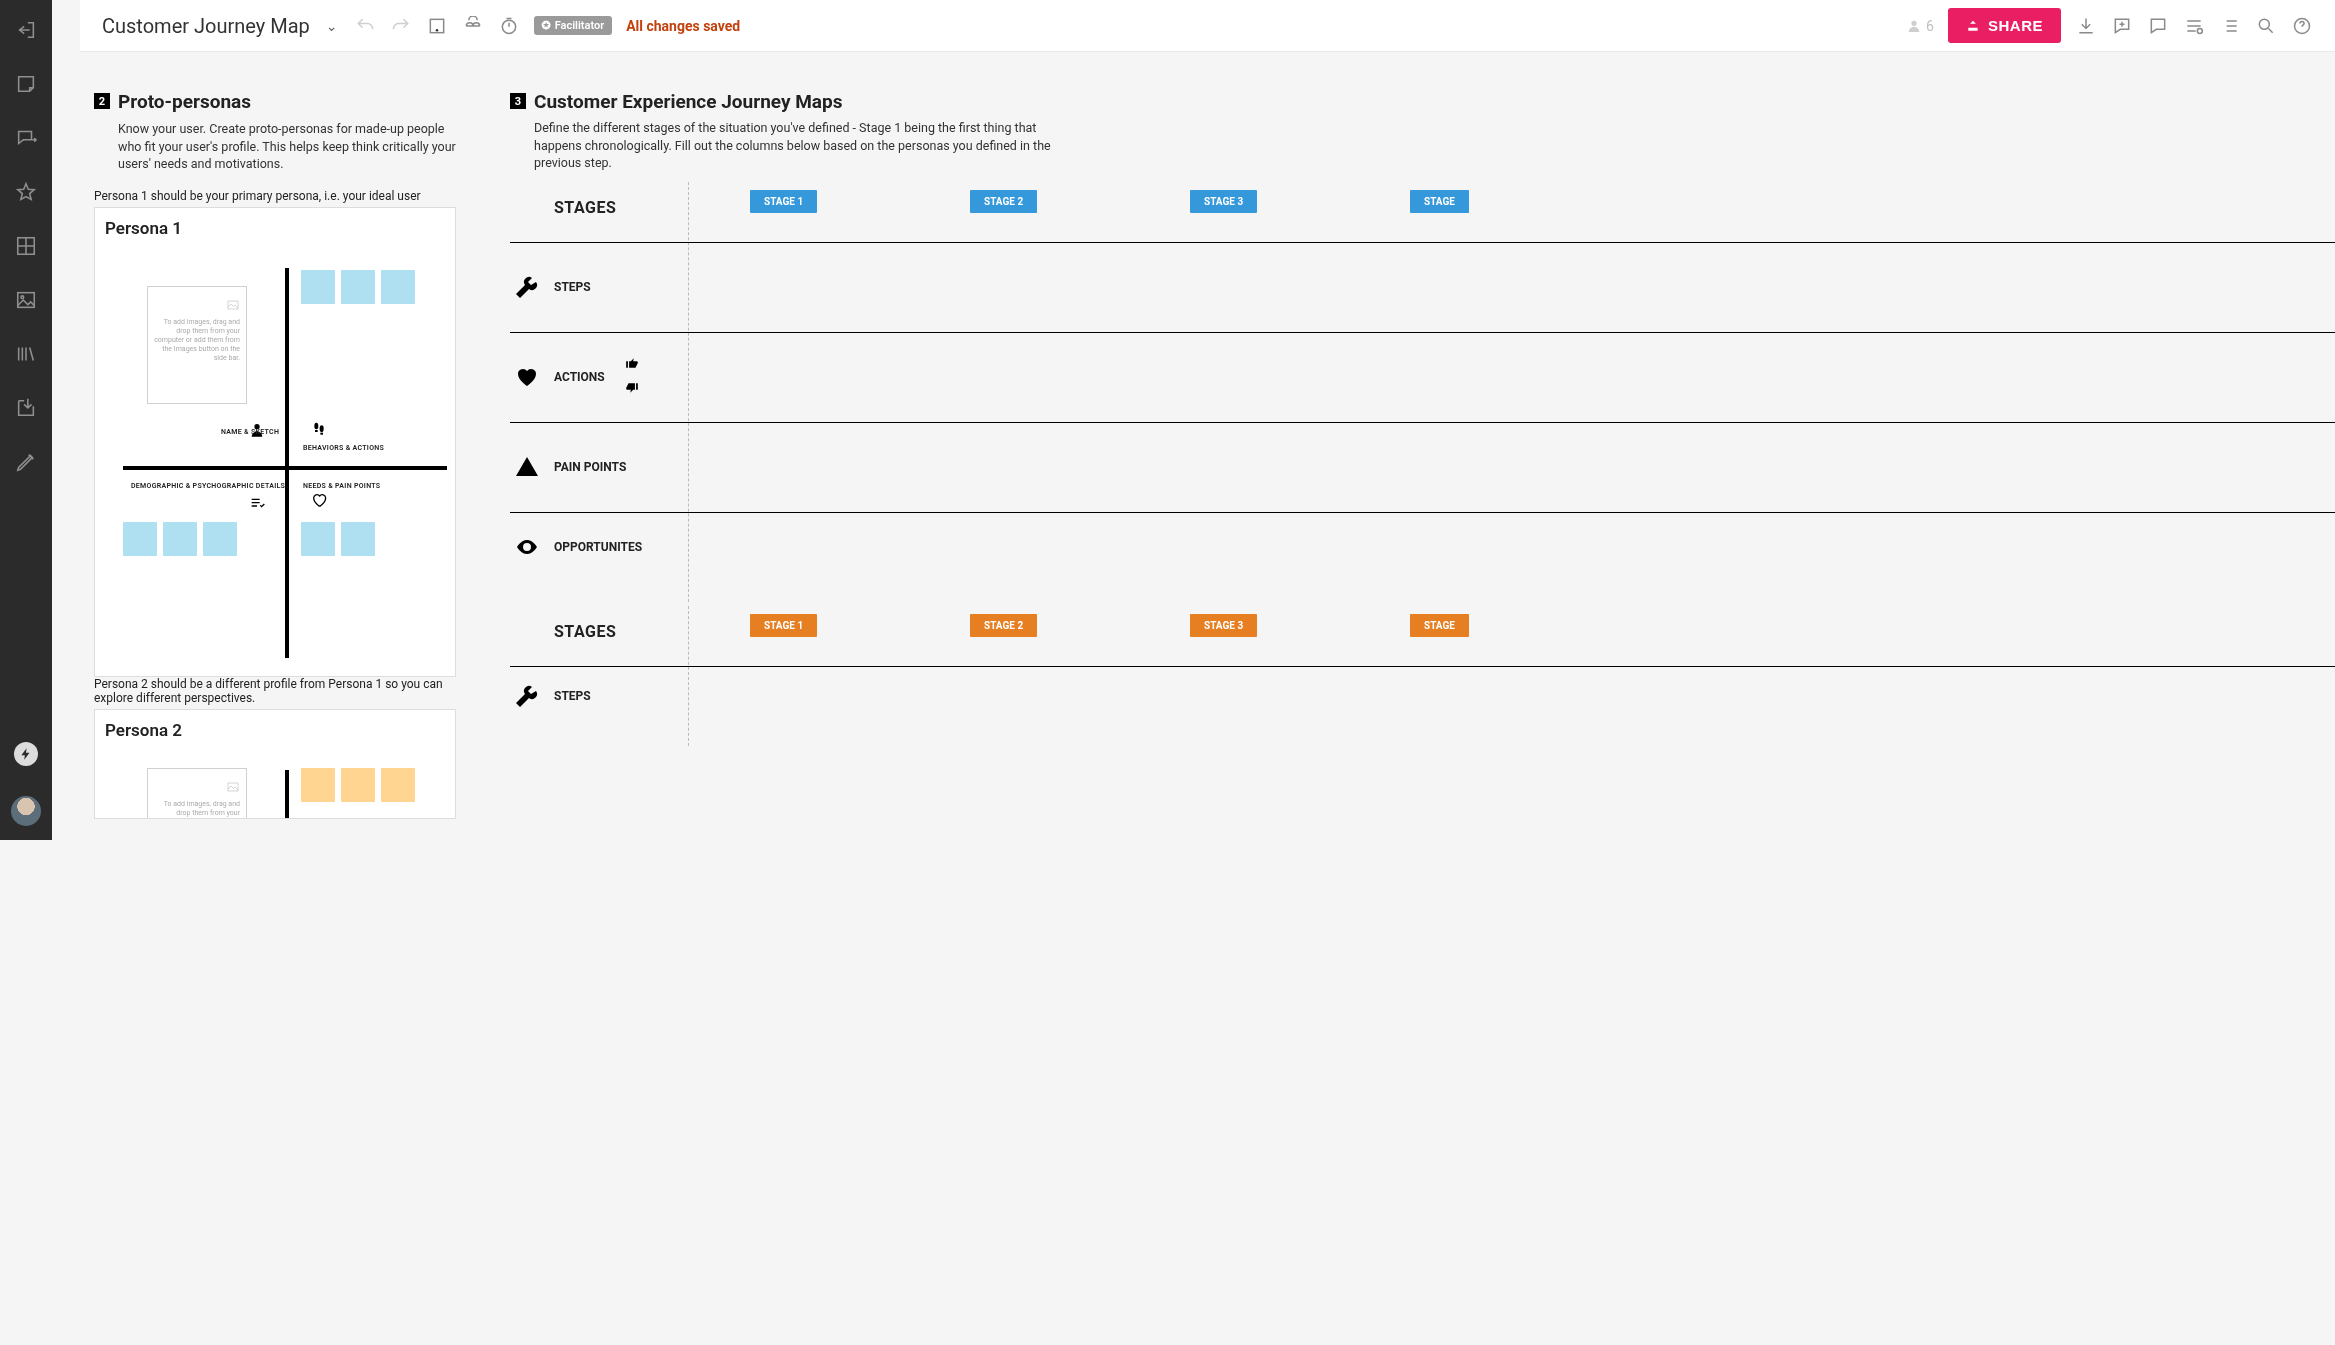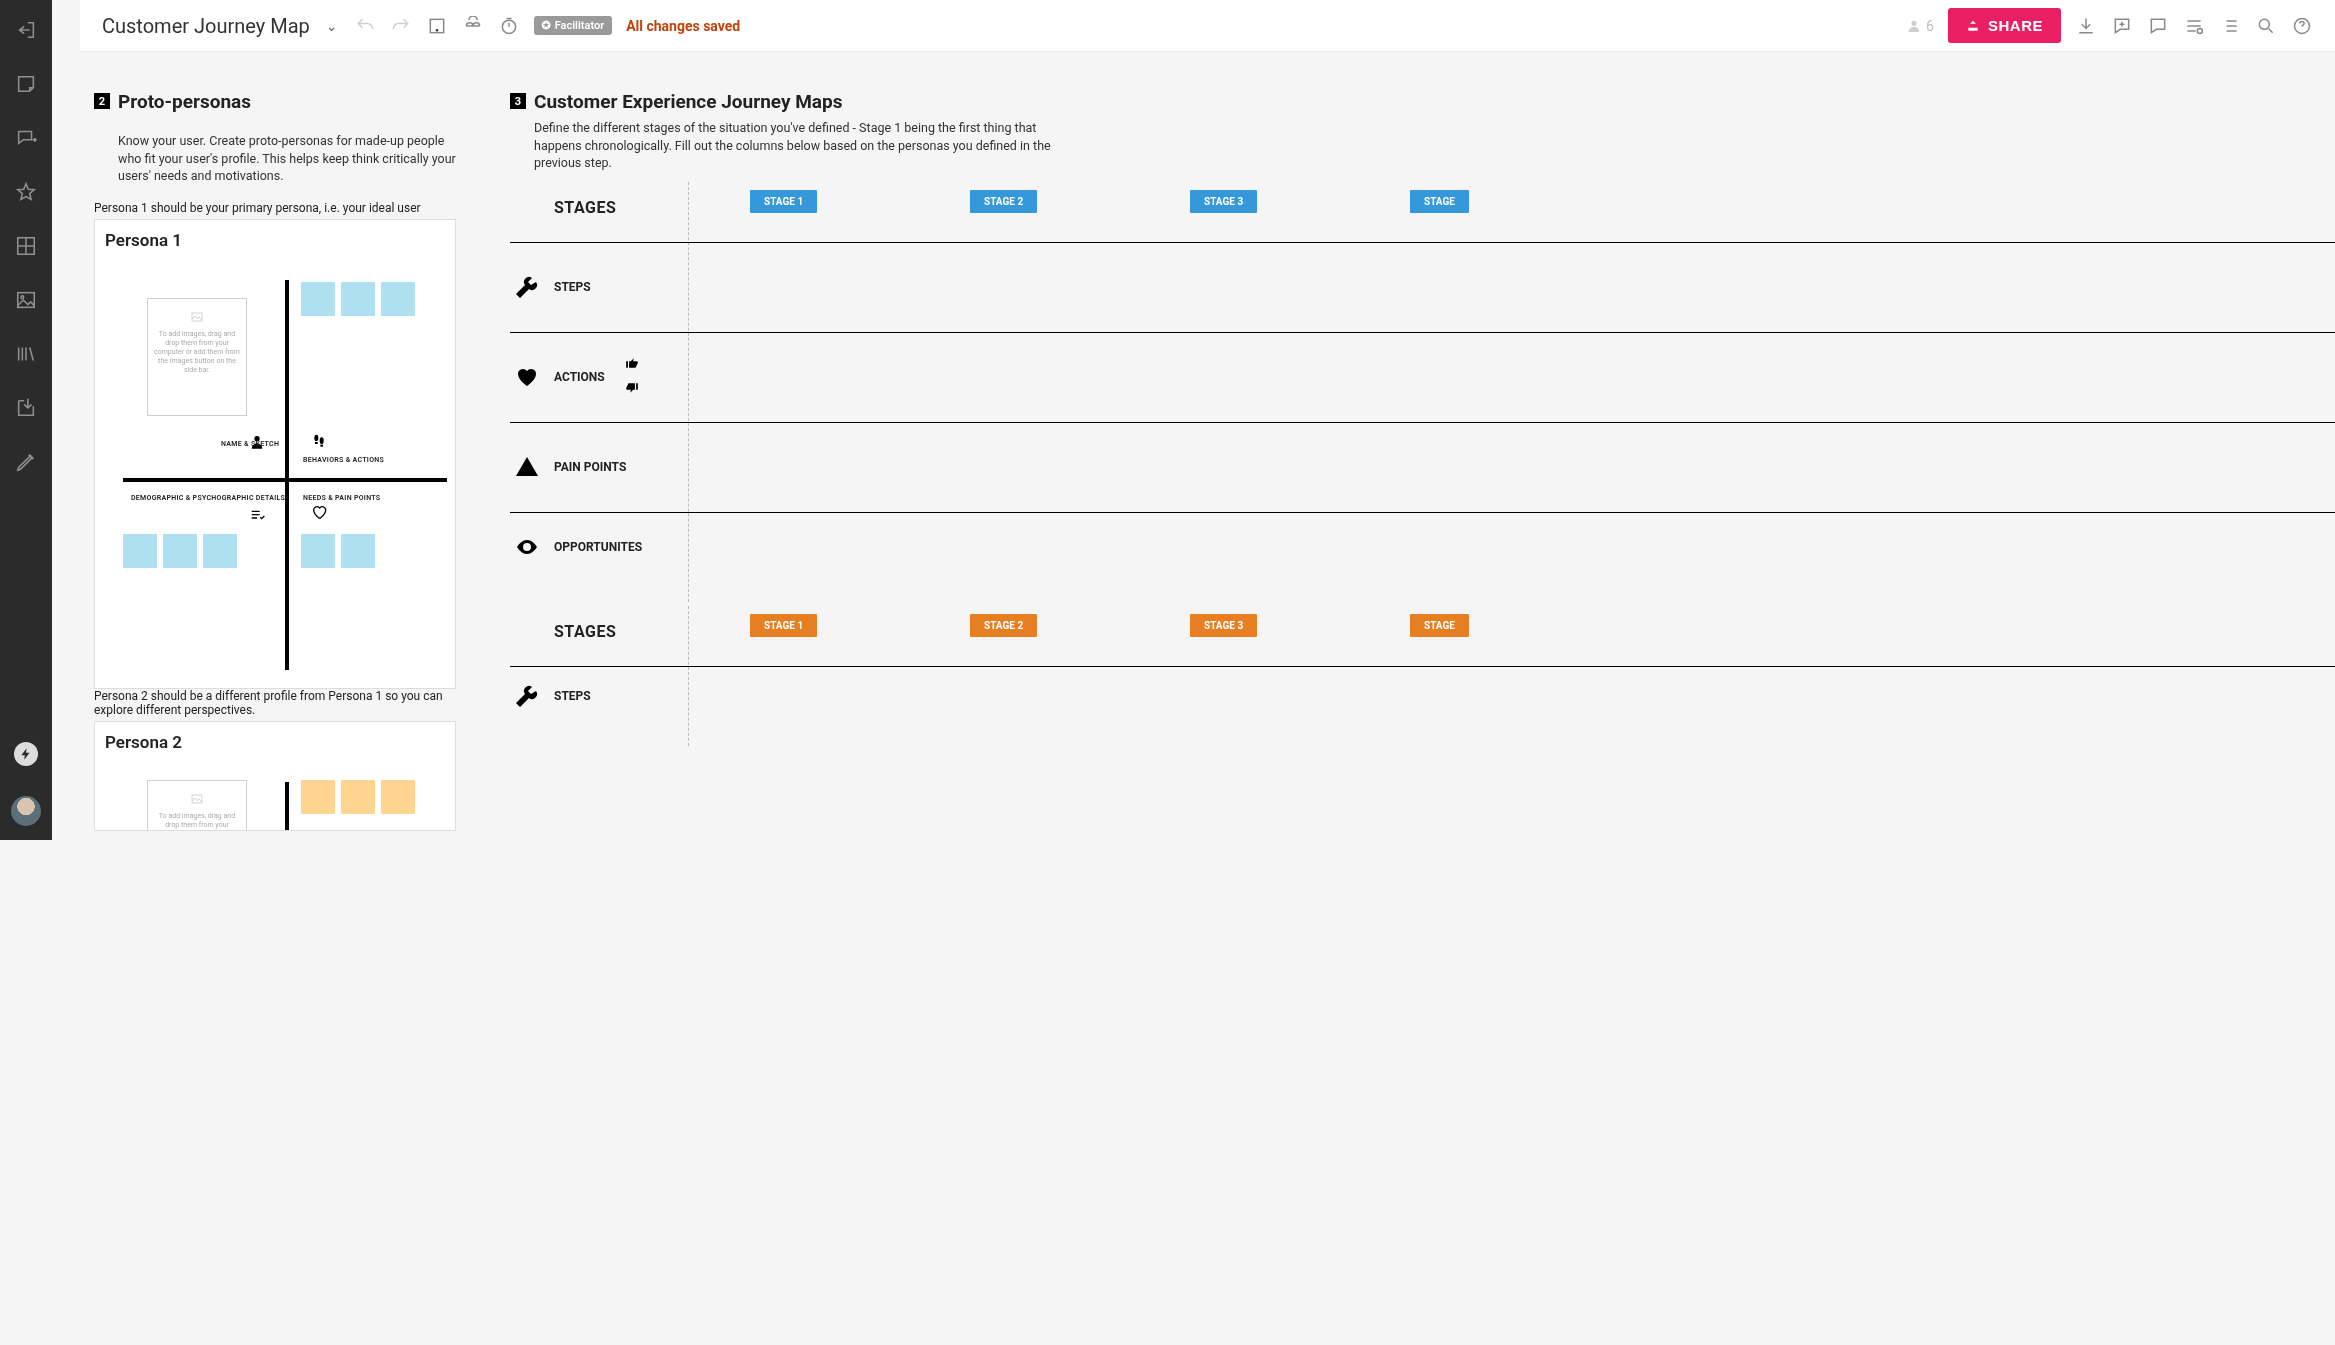--- a/index.html
+++ b/index.html
@@ -57,36 +57,36 @@
   background:#f5f5f5; overflow:hidden; padding:38px 0 0 42px; }
 
 .sections { display:flex; gap:52px; }
 
 
 .col-personas { width:364px; }
 .section-head { display:flex; align-items:flex-start; gap:8px; margin-bottom:6px; }
 .num-box { background:#000; color:#fff; width:16px; height:16px; font-size:11px;
   font-weight:700; display:flex; align-items:center; justify-content:center; margin-top:3px; }
 .sect-title { font-size:19px; font-weight:700; }
-.sect-desc { font-size:12.5px; color:#333; line-height:1.4; margin:19px 0 16px 24px; }
+.sect-desc { font-size:12.5px; color:#333; line-height:1.4; margin:7px 0 16px 24px; }
 .persona-note { font-size:12px; color:#222; margin:0 0 4px 0; }
 
 .persona-card { background:#fff; border:1px solid #ddd; width:362px; padding:10px 10px 14px 10px; }
 .persona-card h3 { font-size:17px; font-weight:600; margin-bottom:6px; }
 .quad-wrap { position:relative; width:340px; height:418px; }
 .quad-vline { position:absolute; left:180px; top:24px; width:4px; height:390px; background:#000; }
 .quad-hline { position:absolute; left:18px; top:222px; width:324px; height:4px; background:#000; }
 
 .sticky-row { display:flex; gap:6px; }
 .sticky { width:34px; height:34px; border-radius:1px; }
 .blue { background:#aee0f2; }
 .yellow { background:#ffd591; }
 
 .img-placeholder { position:absolute; left:42px; top:42px; width:100px; height:118px;
-  border:1px solid #d0d0d0; font-size:7px; color:#aaa; text-align:center;
+  border:1px solid #d0d0d0; font-size:7px; color:#aaa; text-align:right;
   padding:12px 6px; line-height:1.3; }
 .img-placeholder svg { width:14px; height:12px; stroke:#aaa; fill:none; margin-bottom:4px; }
 
 .q-tr-stickies { position:absolute; left:196px; top:26px; }
 .q-bl-stickies { position:absolute; left:18px; top:278px; }
 .q-br-stickies { position:absolute; left:196px; top:278px; }
 
 .q-label { position:absolute; font-size:7px; font-weight:600; letter-spacing:.3px; }
 .lbl-tl { left:116px; top:184px;text-align:center; }
 .lbl-tr { left:198px; top:200px; }

